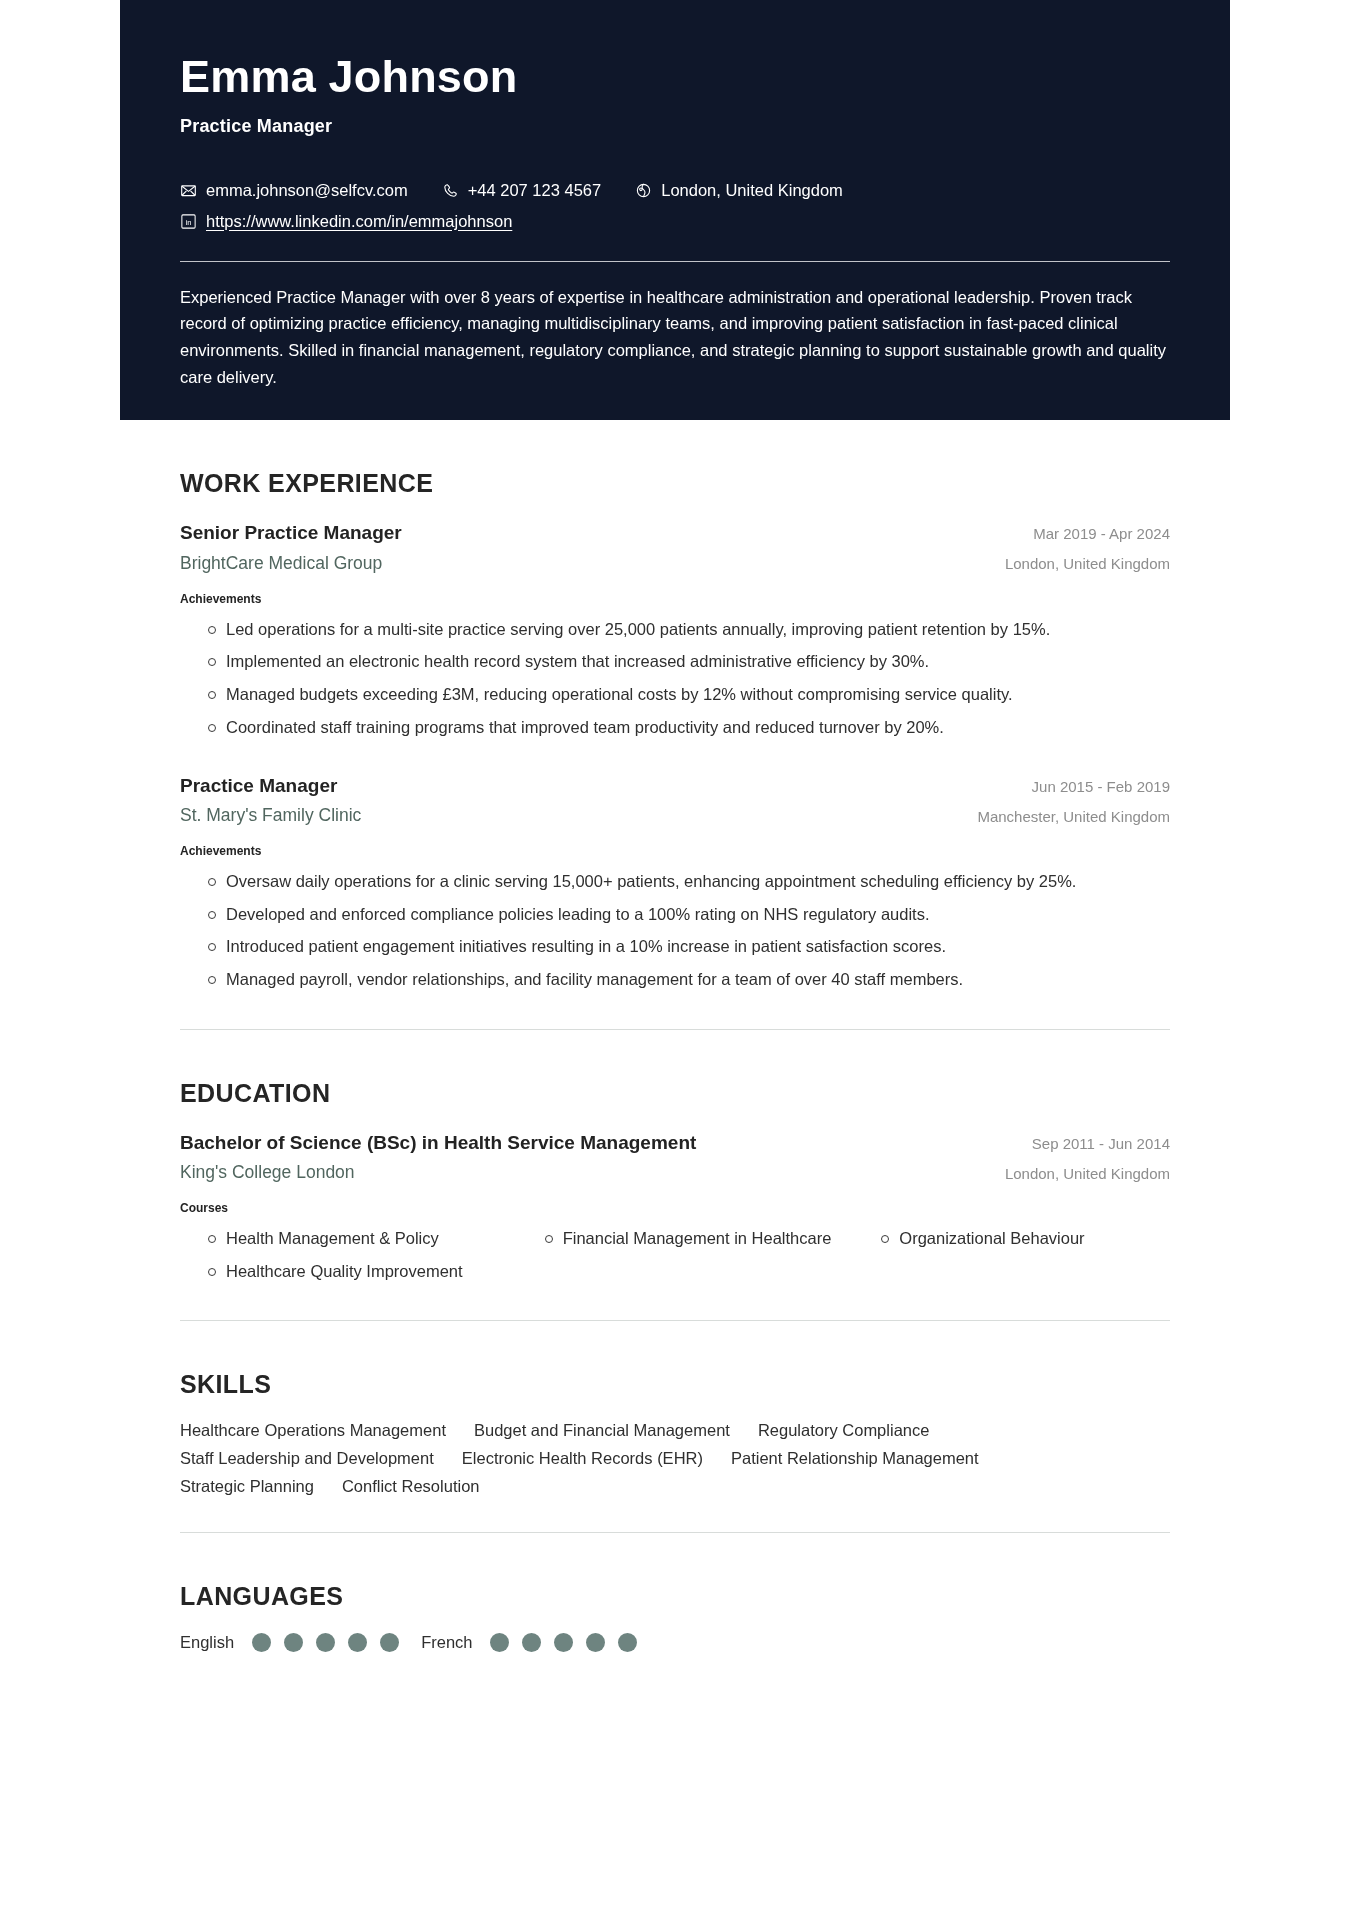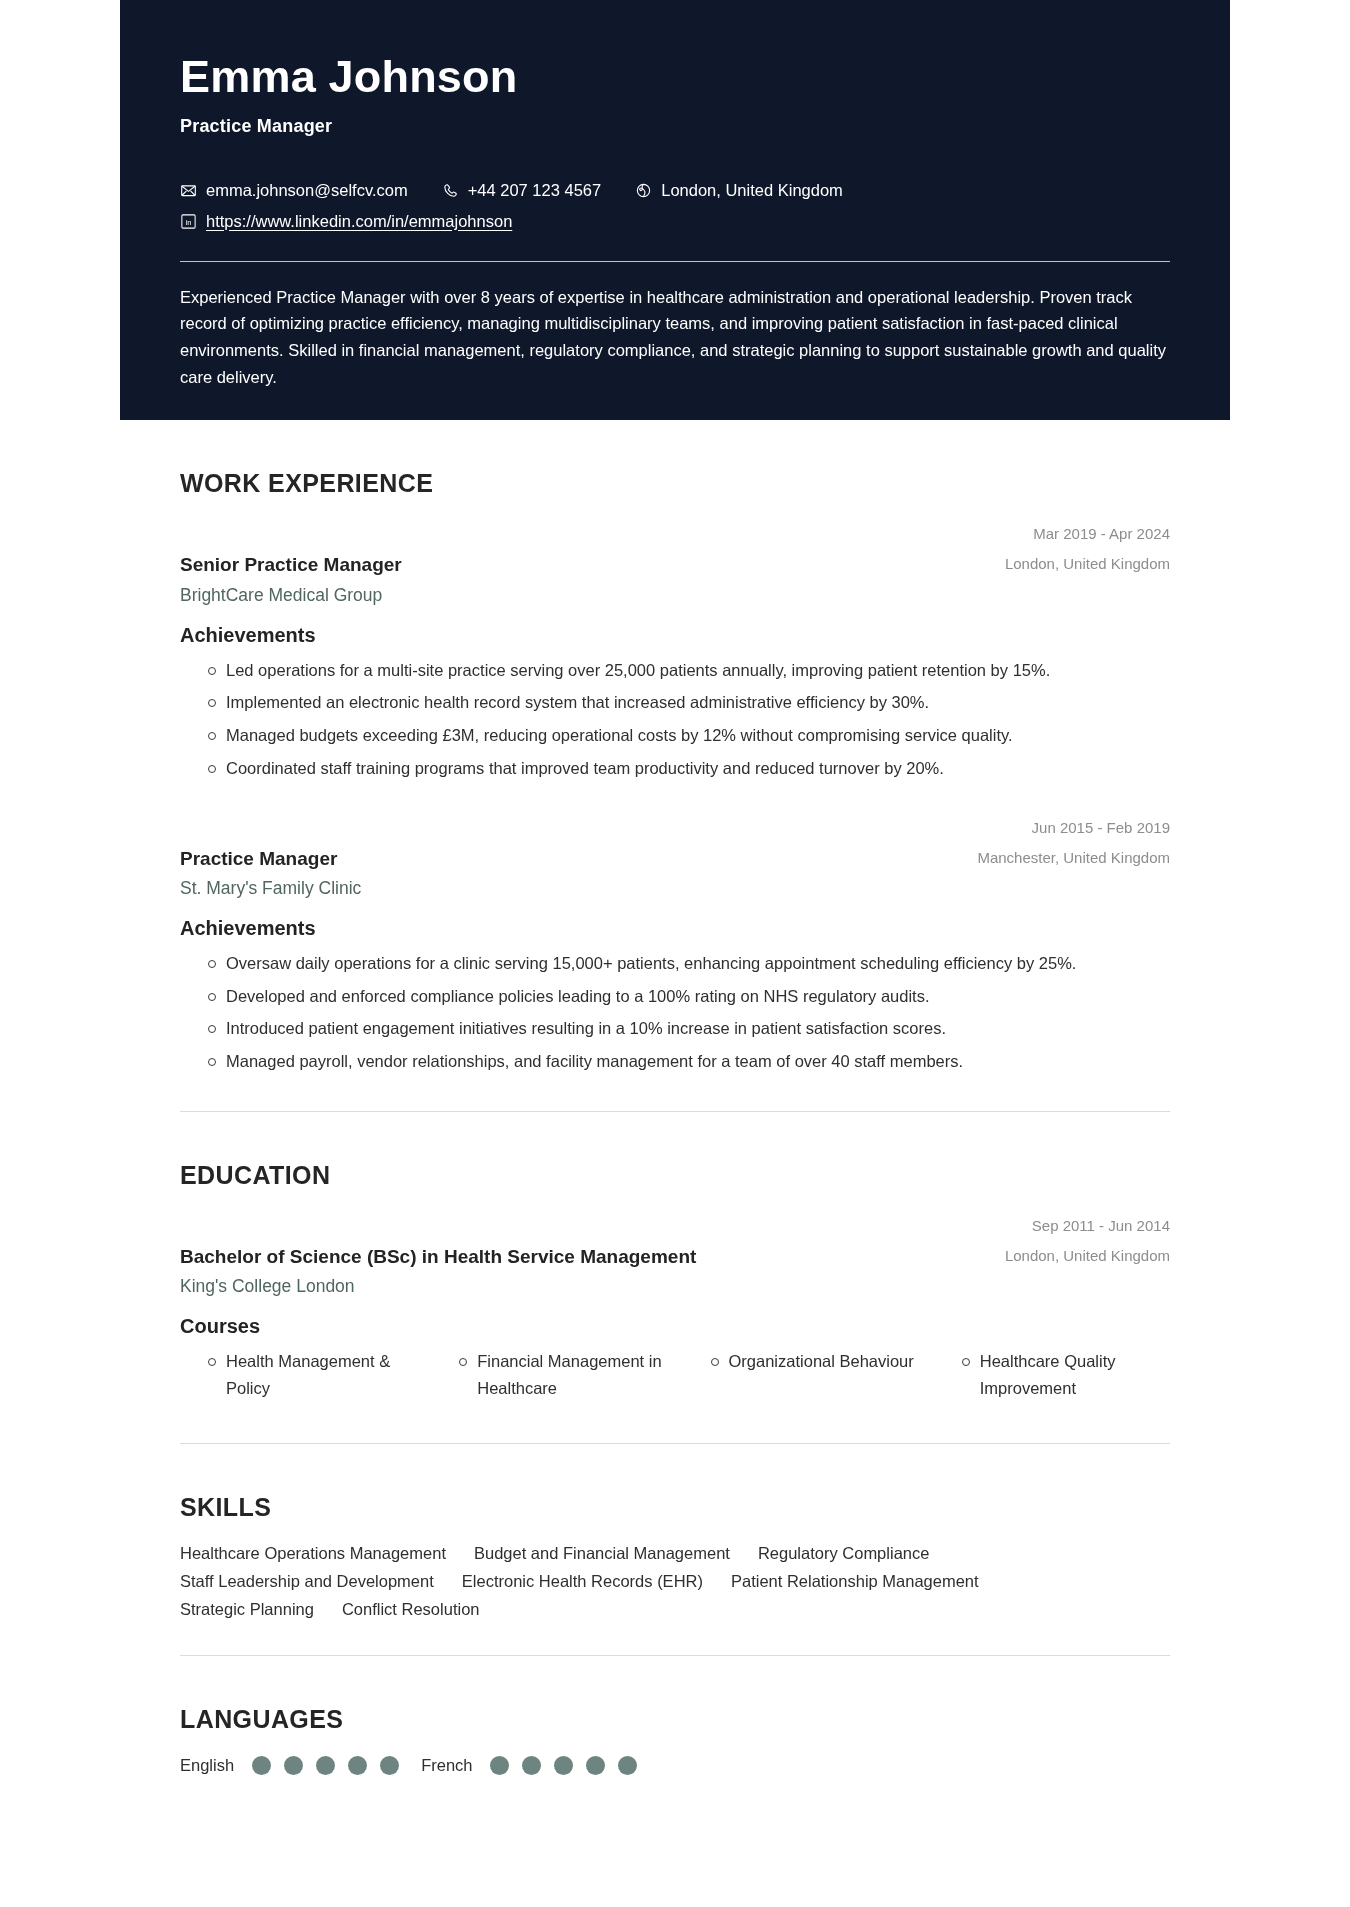--- a/index.html
+++ b/index.html
@@ -114,21 +114,21 @@
   .entry { margin-bottom: 26px; }
   .entry:last-child { margin-bottom: 0; }
 
   .entry-head {
     display: flex;
     justify-content: space-between;
     align-items: flex-start;
     gap: 24px;
   }
 
-  .entry-left { flex: 1 1 auto; min-width: 0; margin-top: 32px; }
+  .entry-left { flex: 1 1 auto; min-width: 0; }
   .entry-right {
     text-align: right;
     flex: 0 0 auto;
     padding-top: 3px;
   }
 
   .entry-role {
     font-size: 19px;
     font-weight: 700;
     color: #232323;
@@ -152,21 +152,21 @@
   }
 
   .entry-location {
     font-size: 15px;
     color: #8d8d8d;
     line-height: 1.4;
     white-space: nowrap;
   }
 
   .sublabel {
-    font-size: 20px;
+    font-size: 12px;
     font-weight: 700;
     color: #232323;
     margin: 16px 0 10px 0;
   }
 
   ul.bullets {
     list-style: none;
     margin: 0;
     padding: 0;
   }
@@ -188,24 +188,23 @@
     width: 6px;
     height: 6px;
     border: 1.4px solid #3a3a3a;
     border-radius: 50%;
     background: transparent;
   }
 
   
   .courses-grid {
     display: grid;
-    grid-template-columns: 1fr 1fr 1fr 1fr;
+    grid-template-columns: 1fr 1fr 1fr;
     column-gap: 20px;
     row-gap: 0;
-    gap: 15px;
   }
 
   .courses-grid li { margin-bottom: 26px; }
   .courses-grid li:nth-last-child(-n+2) { margin-bottom: 0; }
 
   
   .skills-wrap {
     display: flex;
     flex-wrap: wrap;
     column-gap: 28px;

